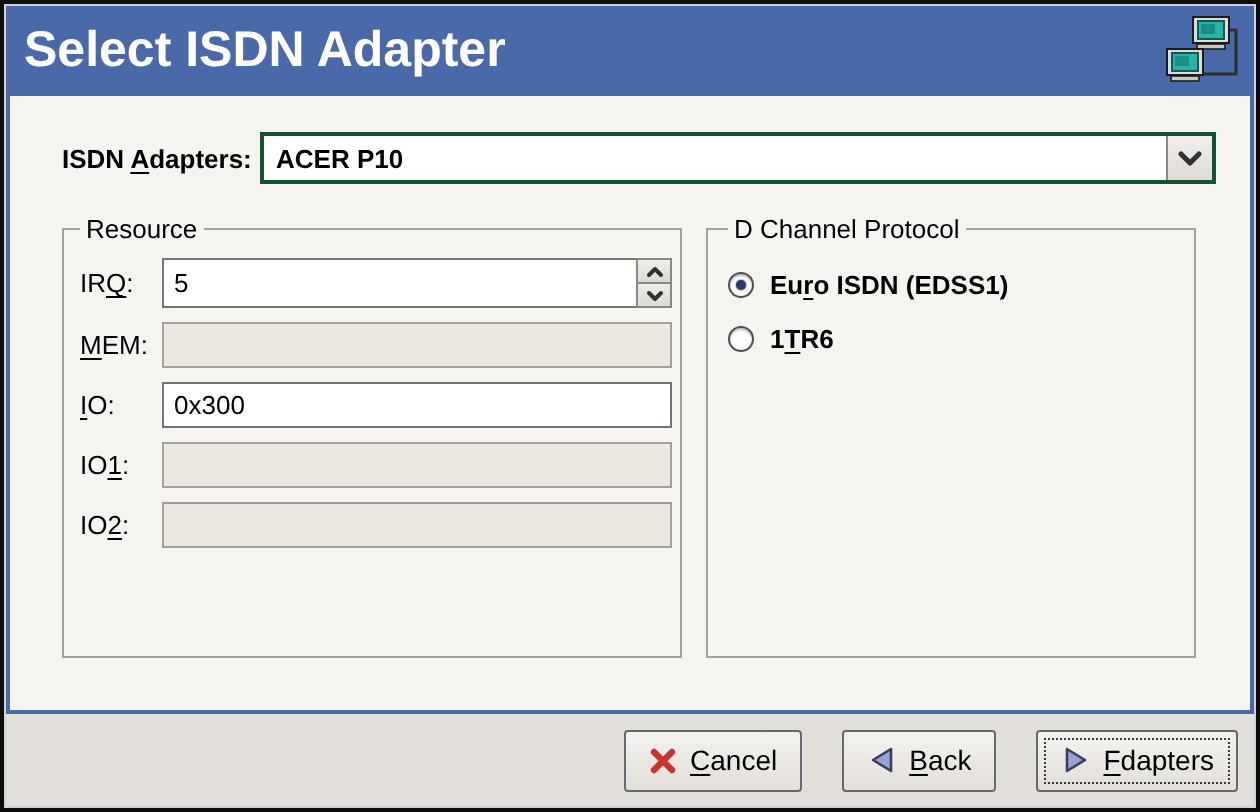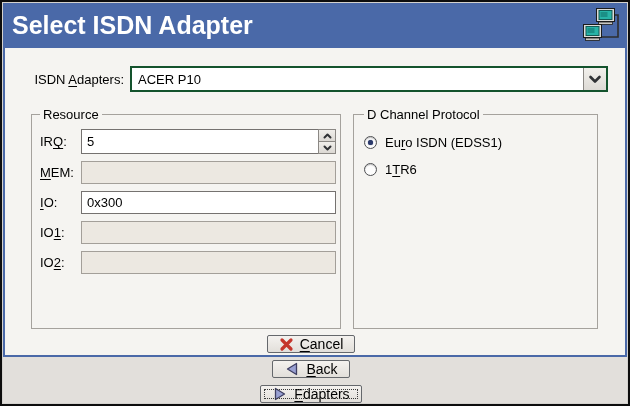--- a/index.html
+++ b/index.html
@@ -12,21 +12,21 @@
   
   .header { position:absolute; left:1px; right:1px; top:1px; height:45px;
             background:#4a69a8; display:flex; align-items:center; }
   .title  { color:#ffffff; font-size:25px; font-weight:bold; margin-left:9px; }
   .net-icon { position:absolute; right:6px; top:4px; }
 
   
   .content { position:absolute; left:1px; right:1px; top:46px; height:309px;
              background:#f5f4f1; border:2px solid #4a69a8; border-top:none; }
 
-  .adapter-row { display:flex; align-items:center; margin-top:18px; padding-left:26px; }
+  .adapter-row { display:flex; align-items:center; margin-top:18px; padding-left:26px;font-weight:bold; }
   .adapter-row label { width:93px; text-align:right; margin-right:6px; white-space:nowrap; }
   .combo { flex:1; margin-right:17px; height:26px; display:flex; background:#ffffff;
            border:2px solid #14532d; }
   .combo-text { flex:1; display:flex; align-items:center; padding-left:6px; background:#fff; }
   .combo-btn { width:23px; display:flex; align-items:center; justify-content:center;
                background:linear-gradient(#f2f0ec,#dddad5); border-left:1px solid #8b8884; }
 
   .groups { display:flex; margin-top:15px; padding-left:26px; }
   fieldset { border:1px solid #a5a29d; height:222px; padding:3px 4px 8px 8px; background:transparent; }
   fieldset legend { padding:0 3px; margin-left:0; }
@@ -39,33 +39,33 @@
   .entry { flex:1; min-width:0; height:23px; border:1px solid #757270; background:#ffffff;
            font:13px "Liberation Sans","DejaVu Sans",sans-serif; padding:0 5px; color:#000; }
   .entry.disabled { background:#ece8e1; border-color:#a39f99; }
   .spin { flex:1; display:flex; height:25px; }
   .spin .entry { height:25px; border-right:none; }
   .spin-btns { width:18px; display:flex; flex-direction:column; }
   .spin-b { flex:1; display:flex; align-items:center; justify-content:center;
             background:linear-gradient(#f0eeea,#dcd9d4); border:1px solid #8b8884; }
   .spin-b + .spin-b { border-top:none; }
 
-  .radio-row { display:flex; align-items:center; margin-top:12px; cursor:default; }
+  .radio-row { display:flex; align-items:center; margin-top:12px; cursor:default;font-weight:bold; }
   .radio-row:first-of-type { margin-top:10px; }
   .radio { width:13px; height:13px; border-radius:50%; border:1px solid #4e4f52;
            background:#fdfdfd; position:relative; flex:0 0 13px;
            box-shadow: inset 0 1px 1px rgba(0,0,0,.25); }
   .radio.checked::after { content:""; position:absolute; left:3px; top:3px; width:5px; height:5px;
            border-radius:50%; background:#2c3a6b; box-shadow:0 0 1px #2c3a6b; }
   .rlabel { margin-left:8px; }
 
   
   .button-bar { position:absolute; left:1px; right:1px; bottom:1px; top:355px;
                 background:#e2dfdb; display:flex; align-items:center;
-                justify-content:flex-end; gap:7px; padding-right:8px;flex-direction:column; }
+                justify-content:flex-end; gap:20px; padding-right:8px; }
   .btn { height:31px; display:flex; align-items:center; padding:0 11px;
          background:linear-gradient(#f4f2ef,#e2dfda); border:1px solid #65686c;
          border-radius:2px; font:14px "Liberation Sans","DejaVu Sans",sans-serif;
          color:#000; position:relative; cursor:default; }
   .btn .ic { margin-right:6px; display:flex; }
   .btn.focus::after { content:""; position:absolute; inset:3px; border:1px dotted #3a3a3a; }
 
   .mn { text-decoration: underline; text-underline-offset:2px; }
 </style>
 </head>

